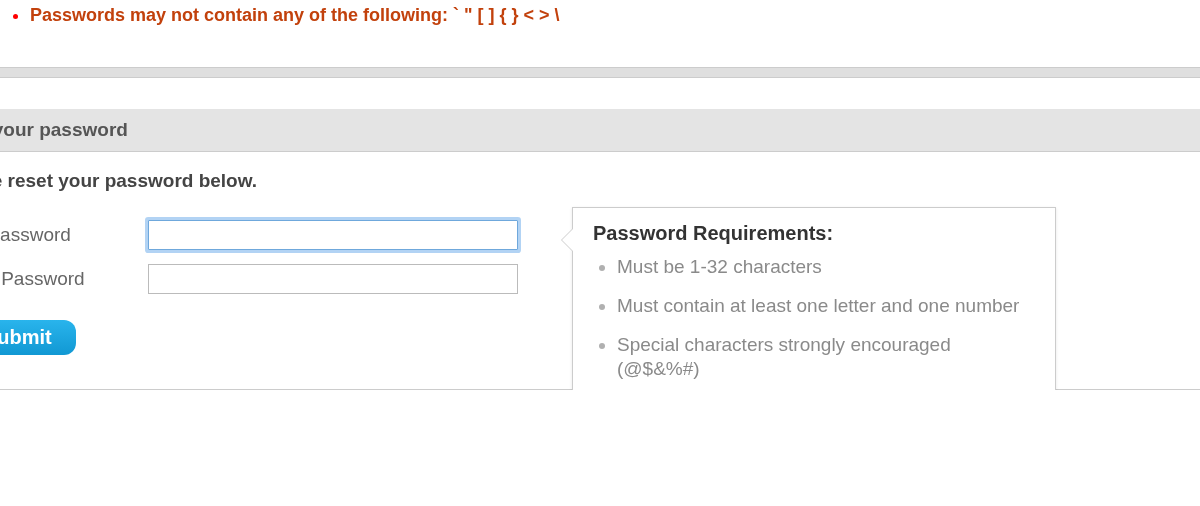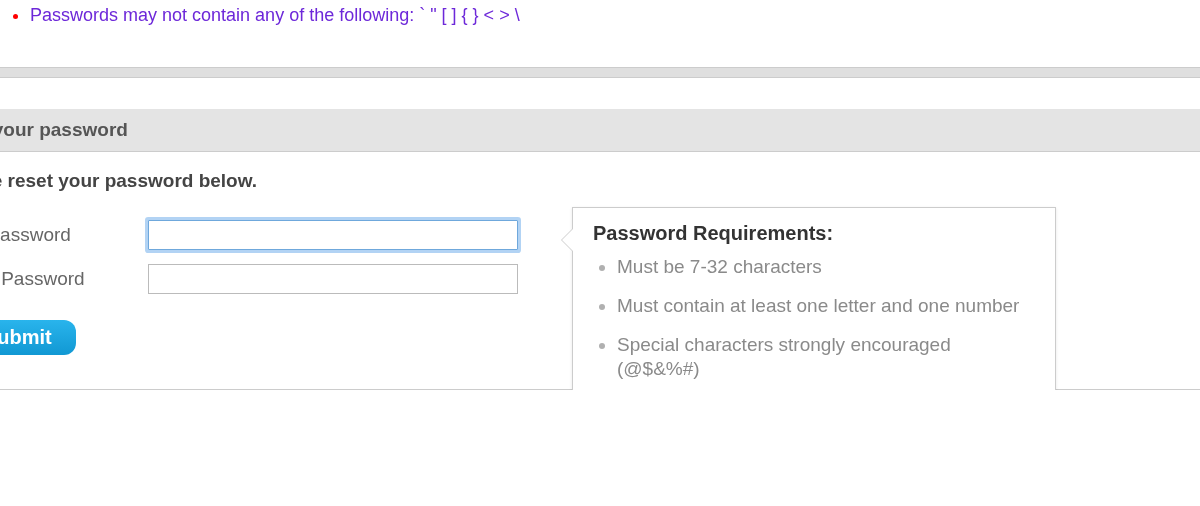--- a/index.html
+++ b/index.html
@@ -15,22 +15,22 @@
     .error-area {
       padding: 0 0 40px 0;
     }
     .error-list {
       margin: 4px 0 0 0;
       padding-left: 30px;
       list-style: disc;
       color: #ff0000;
     }
     .error-list li {
-      color: #6d28d9;
-      font-weight: normal;
+      color: #c2410c;
+      font-weight: bold;
       font-size: 18px;
       line-height: 1.3;
     }
     .error-list li::marker {
       color: #ff0000;
     }
 
     .separator-top {
       height: 11px;
       background: #dfdfdf;
@@ -198,21 +198,21 @@
     </div>
 
     <div class="submit-row clipped-left">
       <button class="submit-btn">Submit</button>
     </div>
 
     <div class="tooltip">
       <div class="tooltip-arrow"></div>
       <div class="tooltip-title">Password Requirements:</div>
       <ul>
-        <li>Must be 7-32 characters</li>
+        <li>Must be 1-32 characters</li>
         <li>Must contain at least one letter and one number</li>
         <li>Special characters strongly encouraged (@$&amp;%#)</li>
       </ul>
     </div>
 
   </div>
 
 </div>
 
 </body></html>

